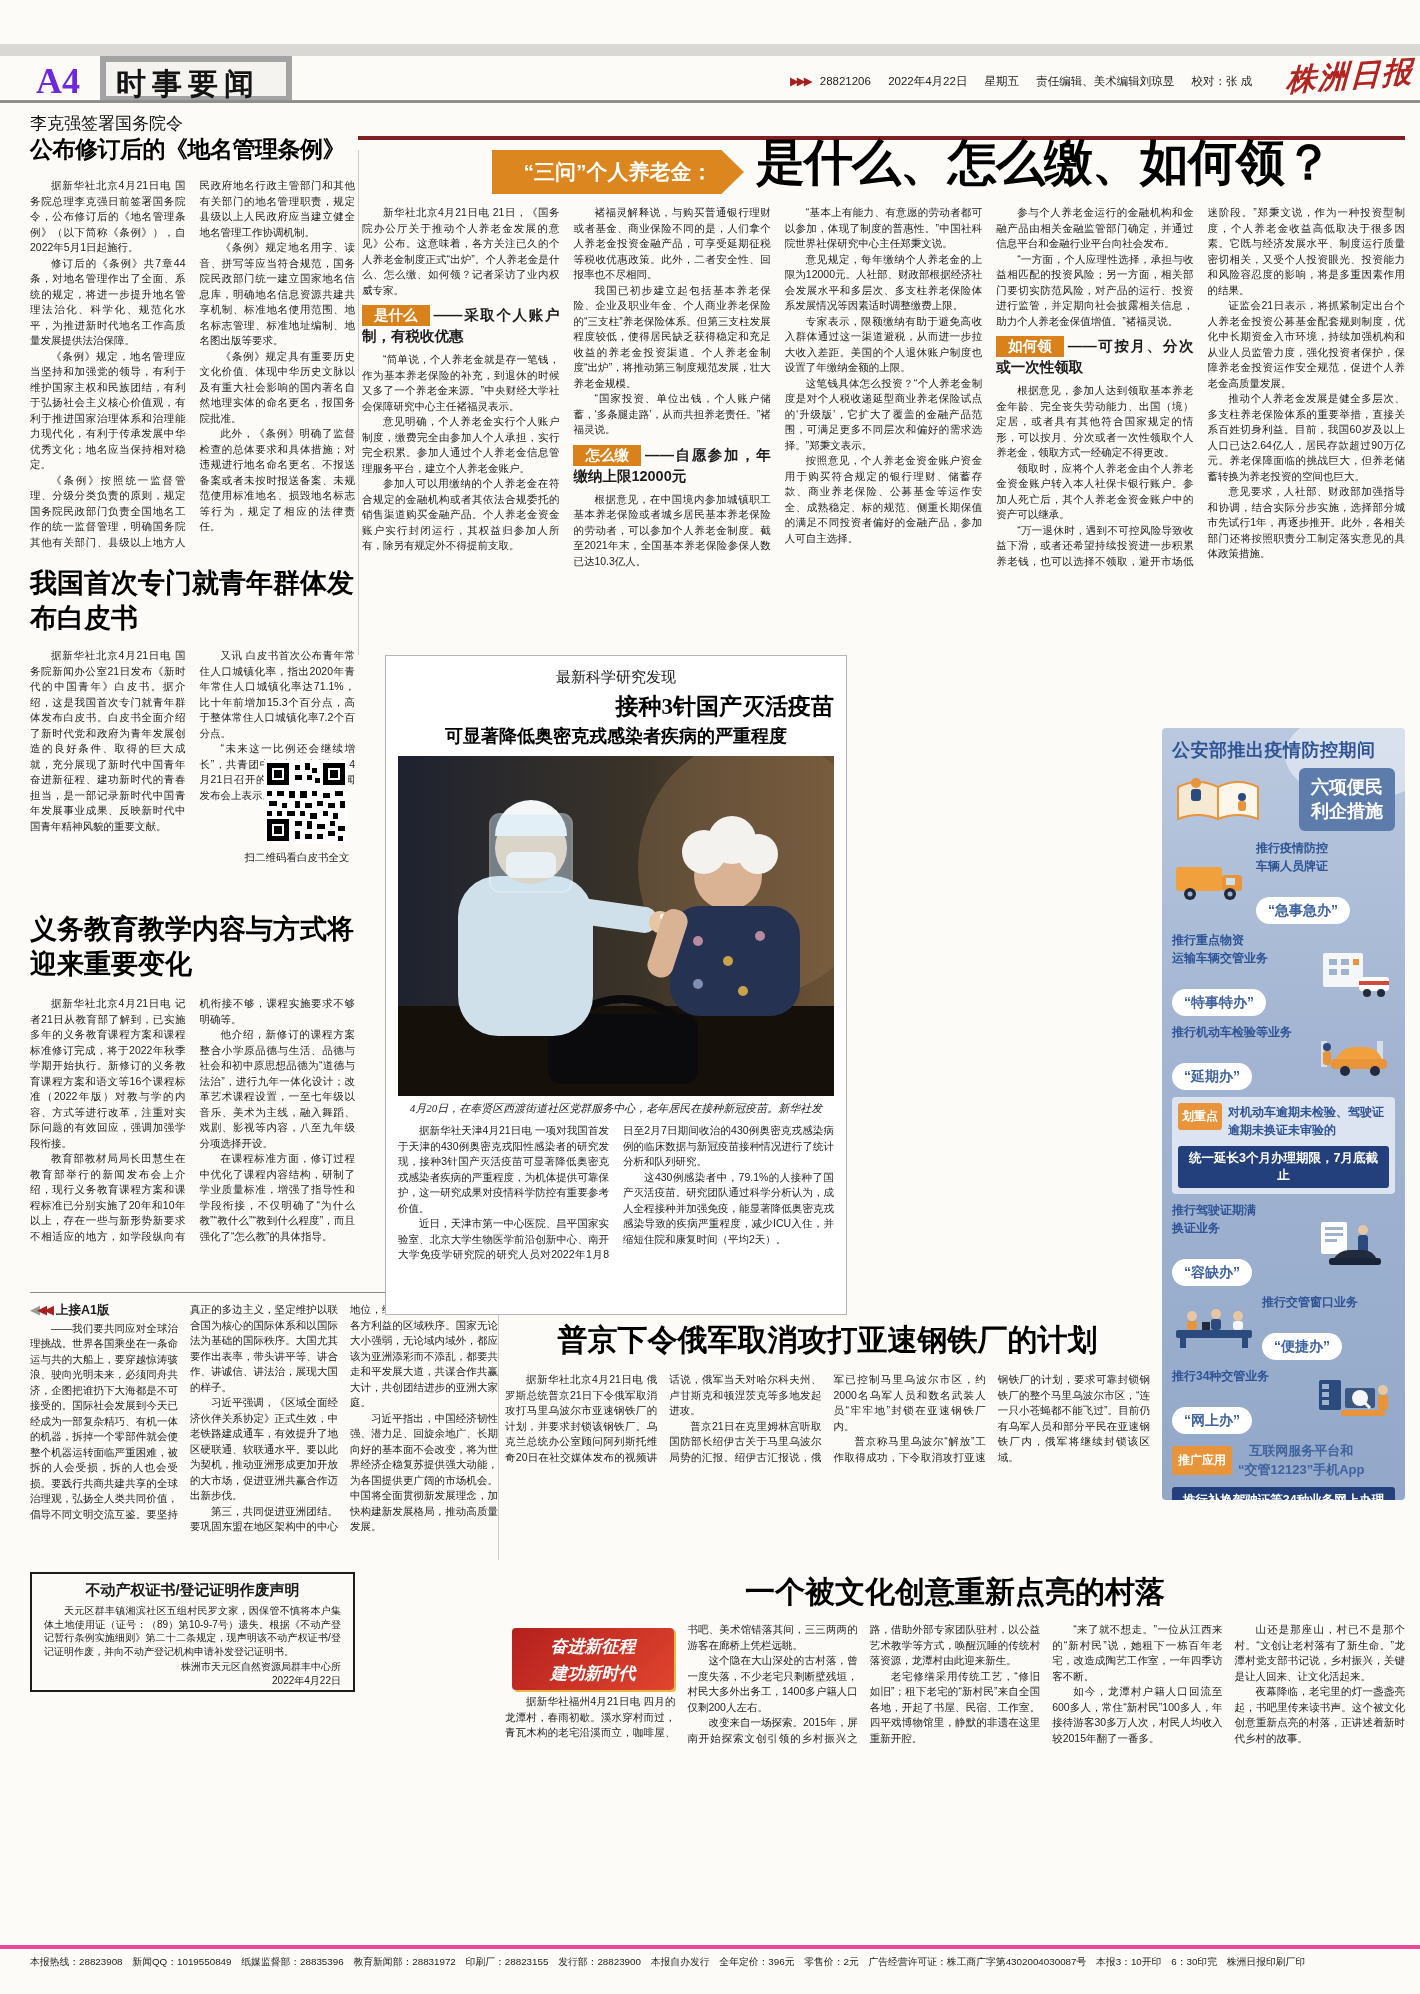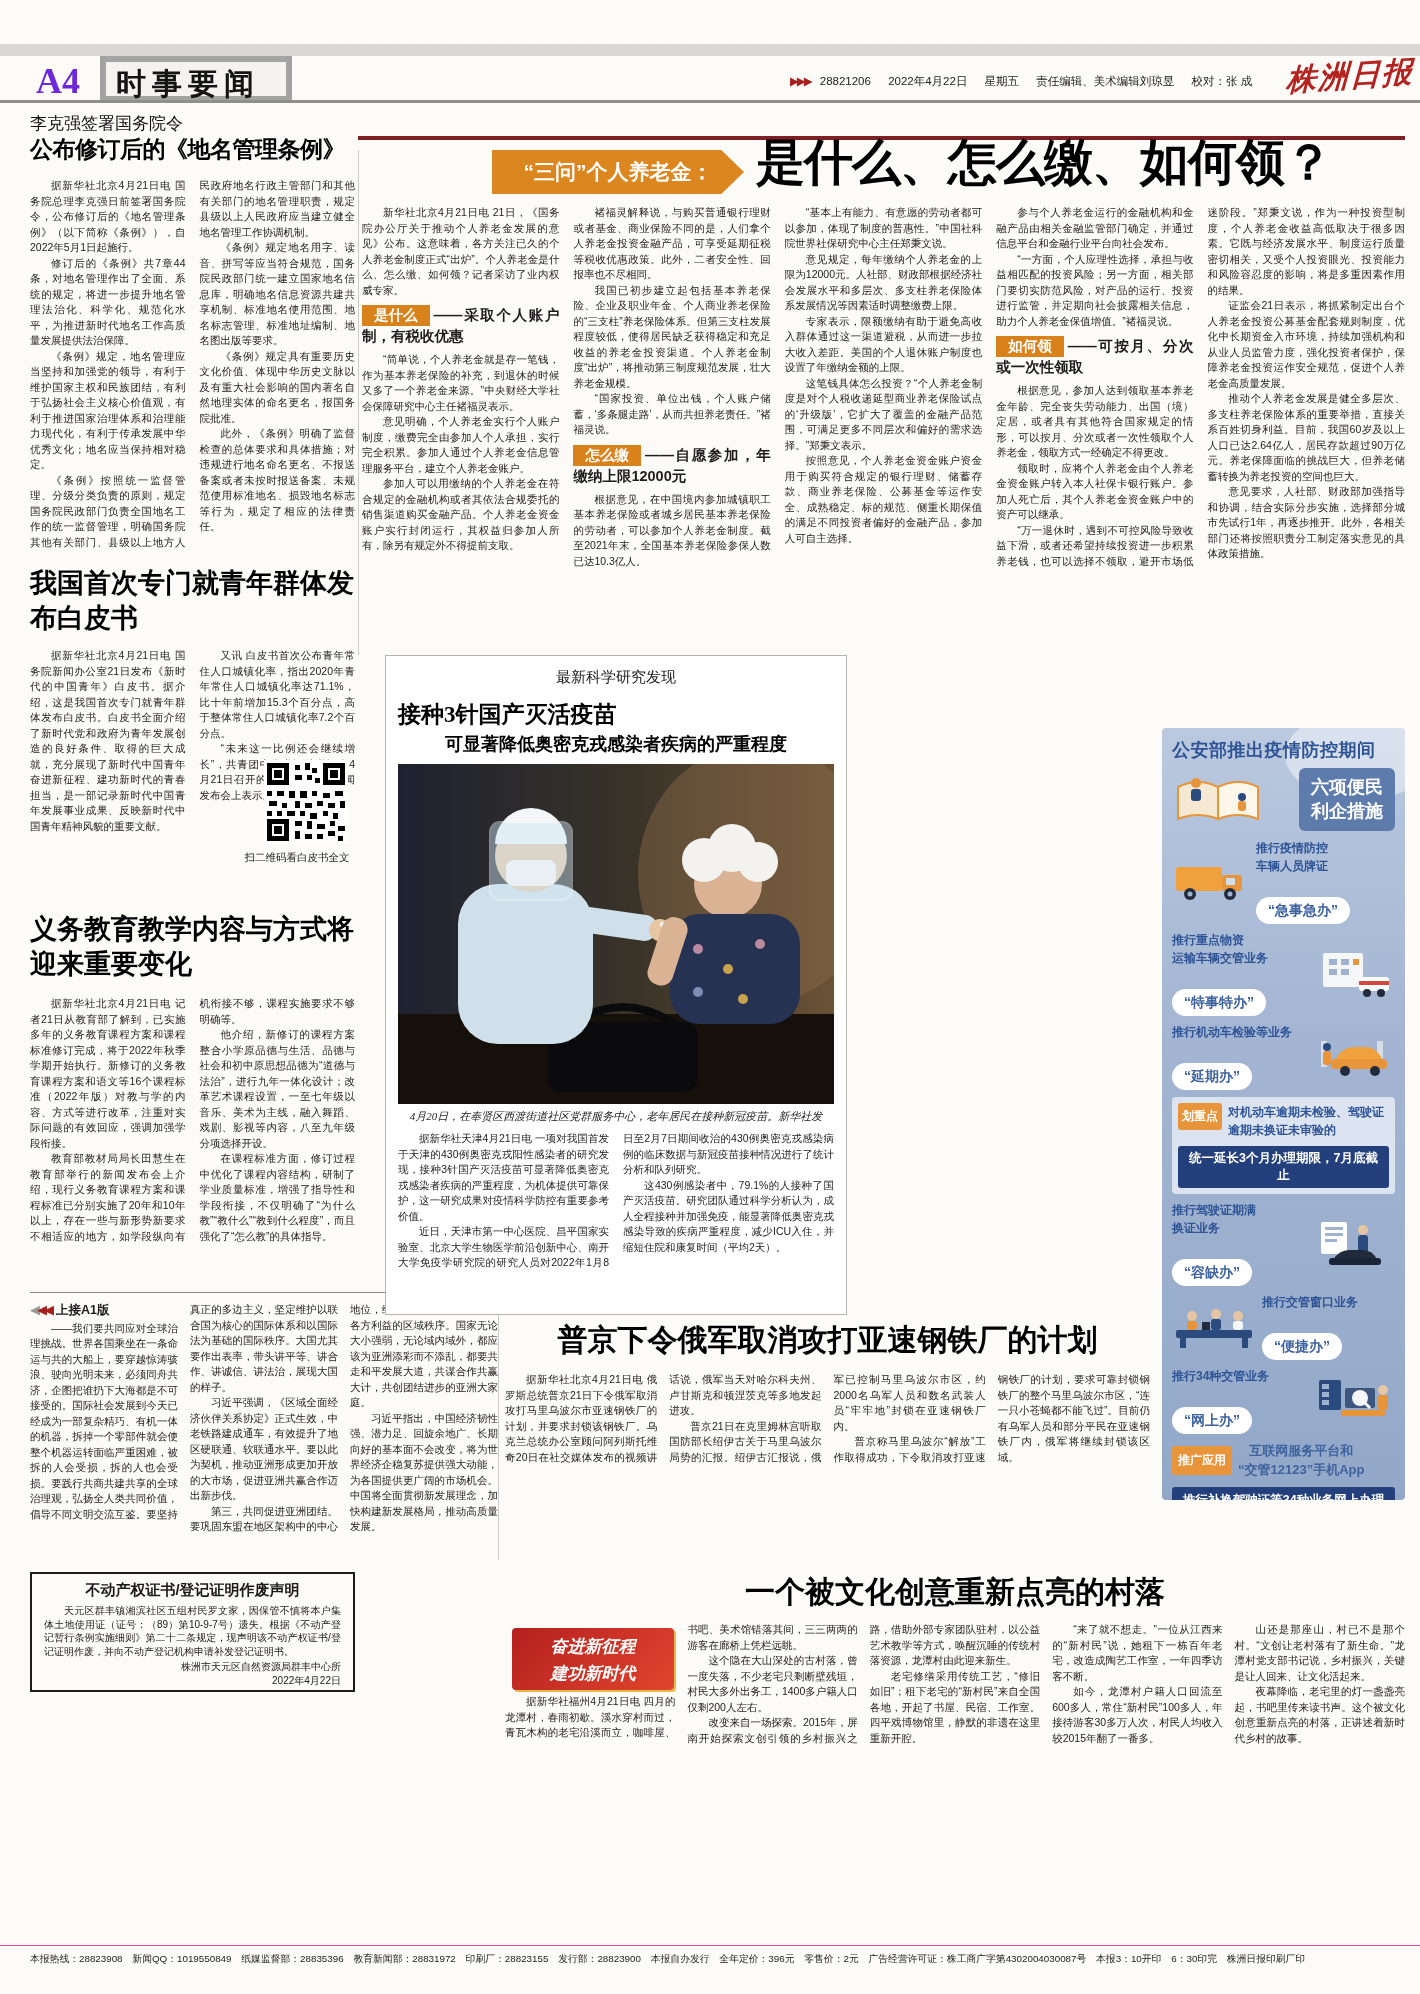--- a/index.html
+++ b/index.html
@@ -50,21 +50,21 @@
   .red-rule { position:absolute; left:358px; top:136px; width:1047px; height:4px; background:#7e2023; }
   .q-badge { position:absolute; left:492px; top:150px; width:252px; height:44px; background:#dc861f; color:#fff; font-size:21px; font-weight:bold; text-align:center; line-height:44px; clip-path:polygon(0 0,91% 0,100% 50%,91% 100%,0 100%); }
   .q-title { position:absolute; left:756px; top:130px; width:650px; font-size:49px; font-weight:900; letter-spacing:-1px; white-space:nowrap; color:#000; }
   .pension-body { position:absolute; left:362px; top:205px; width:1043px; height:470px; column-count:5; column-gap:14px; }
   .subhead { text-indent:0 !important; font-size:14.5px; font-weight:bold; line-height:1.45; margin:7px 0 5px; }
   .subhead .tag { display:inline-block; background:#d9821c; color:#fff; padding:0 12px; margin-right:4px; font-size:14.5px; }
 
   
   .vaccine { position:absolute; left:385px; top:655px; width:462px; height:660px; border:1px solid #b4b4b0; background:#fff; padding:10px 12px; }
   .v-kicker { text-align:center; font-size:15px; color:#1a1a1a; margin-top:2px; }
-  .v-title1 { text-align:left; font-size:23px; margin-top:12px; }
+  .v-title1 { text-align:right; font-size:23px; margin-top:4px; }
   .v-title2 { text-align:center; font-size:18px; margin-top:2px; }
   .photo { margin-top:8px; width:436px; height:340px; display:block; }
   .v-caption { font-size:11px; font-family:"Liberation Serif",serif; font-style:italic; text-align:center; margin-top:5px; color:#222; }
   .v-body { margin-top:7px; height:158px; column-count:2; column-gap:14px; }
 
   
   .putin-title { position:absolute; left:505px; top:1320px; width:645px; text-align:center; font-size:30px; white-space:nowrap; }
   .putin-body { position:absolute; left:505px; top:1372px; width:645px; height:188px; column-count:4; column-gap:12px; }
   .village-title { position:absolute; left:505px; top:1572px; width:900px; text-align:center; font-size:30px; }
   .village-body { position:absolute; left:505px; top:1622px; width:900px; height:308px; column-count:5; column-gap:12px; }
@@ -84,21 +84,21 @@
   .hl-row { display:flex; gap:6px; align-items:flex-start; }
   .hl-badge { background:#e8943a; color:#fff; font-weight:bold; font-size:12px; padding:5px 4px; border-radius:3px; writing-mode:horizontal-tb; flex:none; }
   .hl-text { color:#2f5496; font-weight:bold; font-size:12px; line-height:1.55; }
   .hl-bar { background:#24407c; color:#fff; font-weight:bold; font-size:12.5px; padding:4px 6px; border-radius:3px; margin-top:6px; text-align:center; }
   .app-row { display:flex; gap:6px; align-items:center; margin-bottom:7px; }
   .app-badge { background:#e8943a; color:#fff; font-weight:bold; font-size:12px; padding:6px 6px; border-radius:3px; flex:none; }
   .app-text { color:#3f639e; font-weight:bold; font-size:13px; line-height:1.5; text-align:center; white-space:pre-line; }
   .bottom-bar { background:#24407c; color:#fff; font-weight:bold; font-size:12.5px; padding:5px 4px; border-radius:3px; text-align:center; margin-bottom:4px; }
 
   
-  .footer { position:absolute; left:0; top:1945px; width:1420px; border-top:1px solid #ec4899; padding:7px 30px 0; font-size:9.8px; color:#222; white-space:nowrap; }
+  .footer { position:absolute; left:0; top:1945px; width:1420px; border-top:4px solid #ec4899; padding:7px 30px 0; font-size:9.8px; color:#222; white-space:nowrap; }
 </style>
 </head>
 <body>
 
 <div class="page">
 
   <div class="top-strip"></div>
   <div class="a4">A4</div>
   <div class="section-box">时事要闻</div>
   <div class="header-meta">

